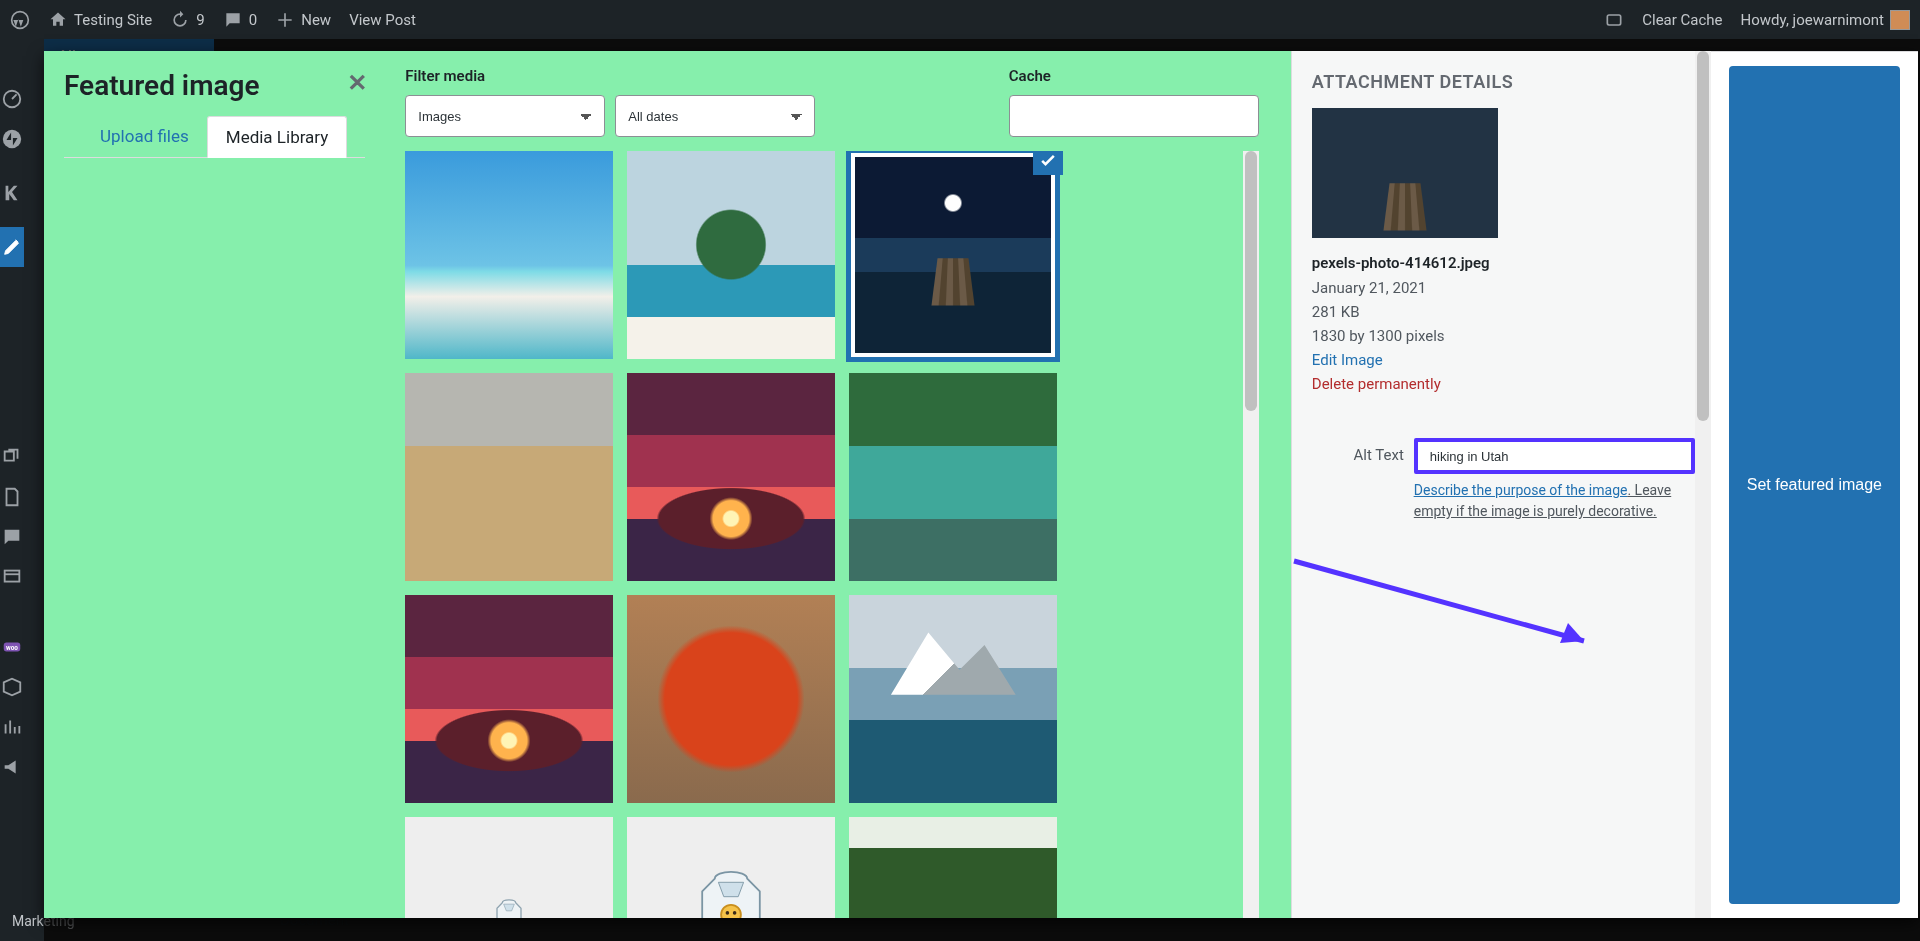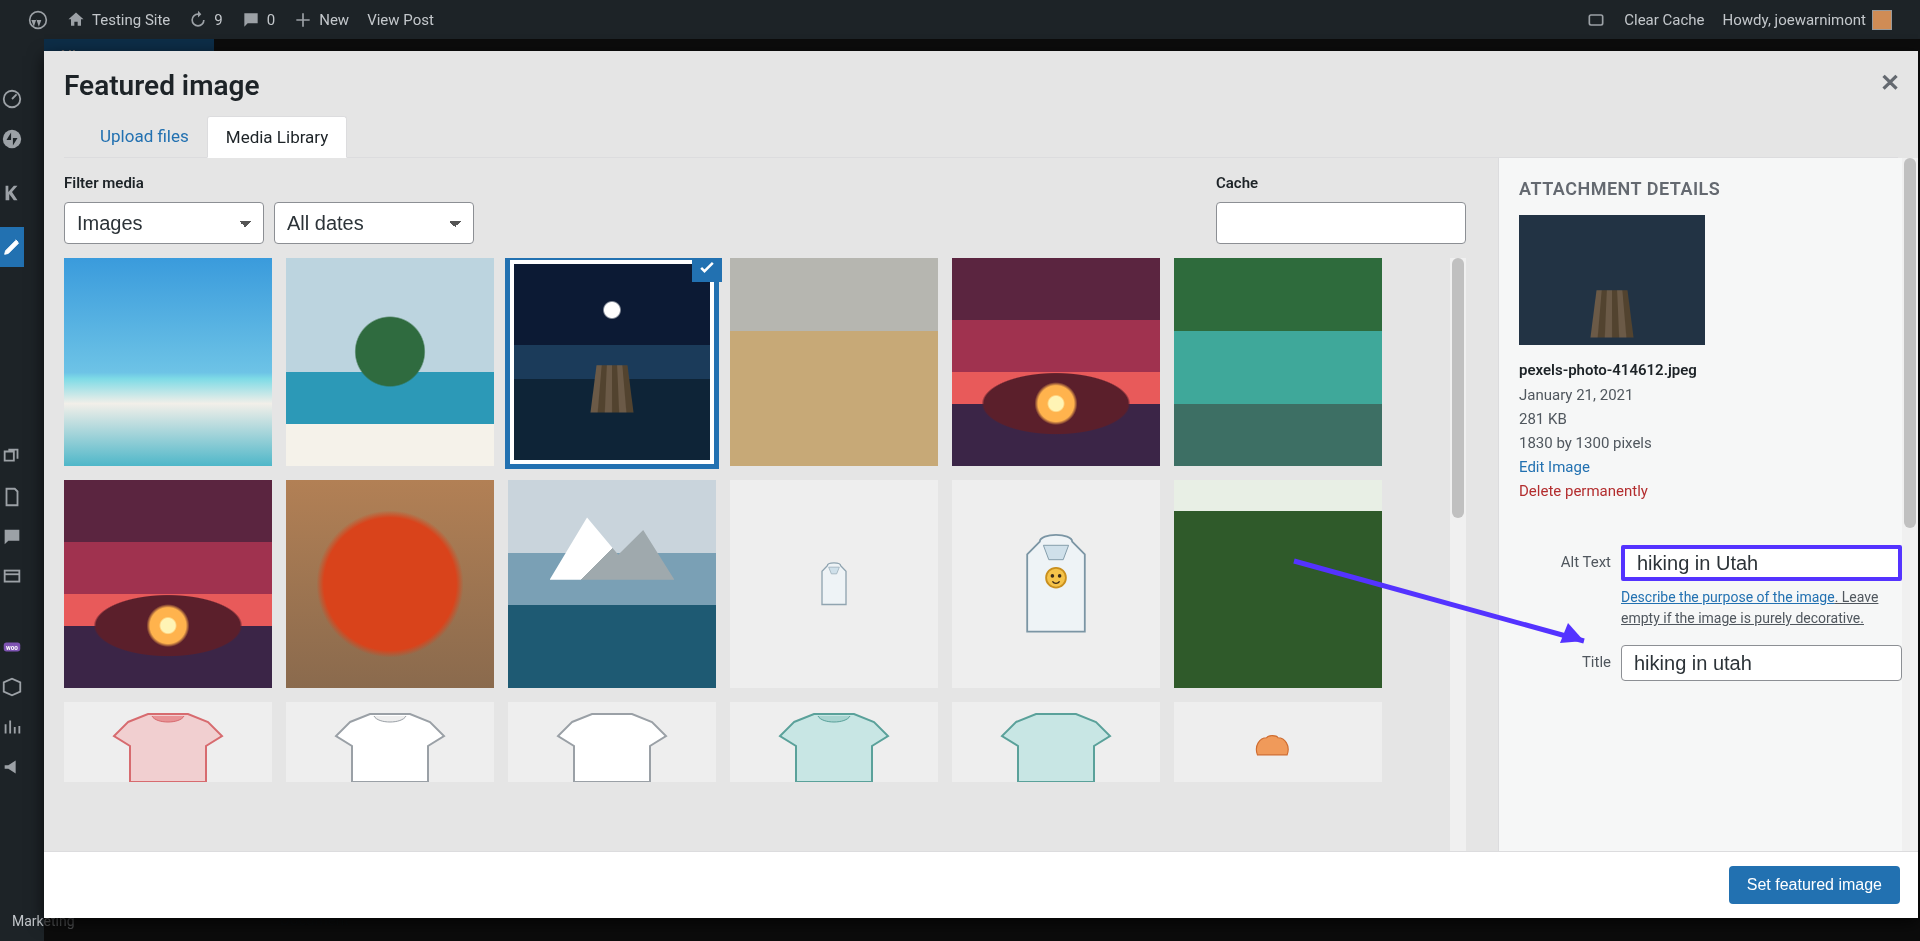--- a/index.html
+++ b/index.html
@@ -1,56 +1,56 @@
 <!DOCTYPE html>
 <html><head>
 <meta charset="utf-8">
 <style>
   * { box-sizing: border-box; margin: 0; padding: 0; }
   body { font-family: -apple-system, BlinkMacSystemFont, "Segoe UI", Roboto, sans-serif; background: #1e1e1e; width: 1920px; height: 941px; overflow: hidden; position: relative; }
 
   
-  .adminbar { position: absolute; top: 0; left: 0; right: 0; height: 39px; background: #1d2327; color: #c3c7cb; display: flex; align-items: center; padding: 0 28px; font-size: 15px; z-index: 1; }
+  .adminbar { position: absolute; top: 0; left: 0; right: 0; height: 39px; background: #1d2327; color: #c3c7cb; display: flex; align-items: center; padding: 0 10px; font-size: 15px; z-index: 1; }
   .adminbar .left { display: flex; align-items: center; gap: 18px; }
   .adminbar .right { margin-left: auto; display: flex; align-items: center; gap: 18px; }
   .adminbar .item { display: flex; align-items: center; gap: 6px; color: #c3c7cb; cursor: pointer; }
   .adminbar svg { width: 20px; height: 20px; fill: #9ca1a6; }
   .adminbar .avatar { width: 20px; height: 20px; background: #d08c55; border: 1px solid #999; }
 
   
   .adminsidebar { position: absolute; top: 39px; left: 0; bottom: 0; width: 44px; background: #1d2327; z-index: 0; padding-top: 40px; }
   .adminsidebar .sicon { width: 24px; height: 40px; display: flex; align-items: center; justify-content: center; }
   .adminsidebar .sicon.active { background: #2271b1; }
   .adminsidebar svg { width: 22px; height: 22px; fill: #9ca1a6; }
   .adminsidebar .sicon.active svg { fill: #fff; }
   .adminsidebar .txt { position: absolute; left: 0; bottom: 0; color: #c3c7cb; font-size: 14px; padding: 12px; white-space: nowrap; }
   .flyout { position: absolute; left: 44px; top: 39px; width: 170px; background: #2c3338; color: #c3c7cb; z-index: 0; }
   .flyout div { padding: 8px 14px; font-size: 15px; }
   .flyout div.current { color: #fff; font-weight: 600; background: #2271b1; }
 
   
   .overlay { position: absolute; top: 39px; left: 44px; right: 0; bottom: 0; background: rgba(0,0,0,0.6); z-index: 5; }
-  .modal { position: absolute; top: 51px; left: 44px; width: 1874px; height: 867px; background: #e5e5e5; z-index: 10; display: flex; flex-direction: column; box-shadow: 0 5px 15px rgba(0,0,0,0.7); }
+  .modal { position: absolute; top: 51px; left: 44px; width: 1874px; height: 867px; background: #86efac; z-index: 10; display: flex; flex-direction: row; box-shadow: 0 5px 15px rgba(0,0,0,0.7); }
 
   .modal-header { padding: 18px 20px 0 20px; position: relative; }
   .modal-title { font-size: 28px; font-weight: 600; color: #1d2327; }
   .modal-close { position: absolute; top: 18px; right: 18px; font-size: 24px; color: #646970; cursor: pointer; font-weight: bold; }
 
   .tabs { display: flex; margin-top: 14px; padding: 0 18px; border-bottom: 1px solid #dcdcde; }
   .tab { padding: 10px 18px; font-size: 17px; color: #2271b1; cursor: pointer; }
   .tab.active { border: 1px solid #dcdcde; border-bottom: 1px solid #fff; margin-bottom: -1px; color: #1d2327; background: #fff; border-radius: 3px 3px 0 0; }
 
   .content { flex: 1; display: flex; overflow: hidden; gap: 22px; }
   .main { flex: 1; padding: 16px 10px 0 20px; display: flex; flex-direction: column; overflow: hidden; }
 
   .toolbar { display: flex; gap: 30px; align-items: flex-end; }
   .toolbar .group { display: flex; flex-direction: column; gap: 10px; }
   .toolbar label { font-size: 15px; font-weight: 600; color: #1d2327; }
   .toolbar .controls { display: flex; gap: 10px; }
-  select, input[type=text] { height: 42px; border: 1px solid #8c8f94; border-radius: 4px; padding: 0 30px 0 12px; font-size: 20px; background: #fff; color: #2c3338; }
+  select, input[type=text] { height: 42px; border: 1px solid #8c8f94; border-radius: 4px; padding: 0 30px 0 12px; font-size: 13px; background: #fff; color: #2c3338; }
   select { min-width: 200px; appearance: none; background-image: linear-gradient(45deg, transparent 50%, #555 50%), linear-gradient(135deg, #555 50%, transparent 50%); background-position: calc(100% - 18px) 18px, calc(100% - 12px) 18px; background-size: 6px 6px, 6px 6px; background-repeat: no-repeat; }
   .search-group { margin-left: auto; }
   .search-group input { width: 250px; }
 
   .grid-wrapper { flex: 1; overflow: auto; margin-top: 14px; position: relative; }
   .grid { display: flex; flex-wrap: wrap; gap: 14px; }
   .thumb { width: 208px; height: 208px; background: #eee; position: relative; cursor: pointer; background-size: cover; background-position: center; }
   .thumb.selected { outline: 5px solid #2271b1; outline-offset: -2px; box-shadow: inset 0 0 0 6px #fff; }
   .thumb .check { position: absolute; top: -6px; right: -6px; width: 30px; height: 30px; background: #2271b1; display: flex; align-items: center; justify-content: center; }
   .thumb .check svg { width: 20px; height: 20px; stroke: #fff; stroke-width: 3; fill: none; }
@@ -357,26 +357,20 @@
       </div>
 
       <div class="field alt-hi" style="margin-top:42px">
         <label>Alt Text</label>
         <div class="col">
           <input type="text" value="hiking in Utah" style="">
           <div class="desc"><a href="#">Describe the purpose of the image</a><span>. Leave empty if the image is purely decorative.</span></div>
         </div>
       </div>
 
-      <div class="field">
-        <label>Title</label>
-        <div class="col">
-          <input type="text" value="hiking in utah" style="">
-        </div>
-      </div>
 
       <div class="side-scroll">
           <div class="handle"></div>
         </div>
     </div>
   </div>
 
   <div class="modal-footer">
     <button class="btn-primary">Set featured image</button>
   </div>

